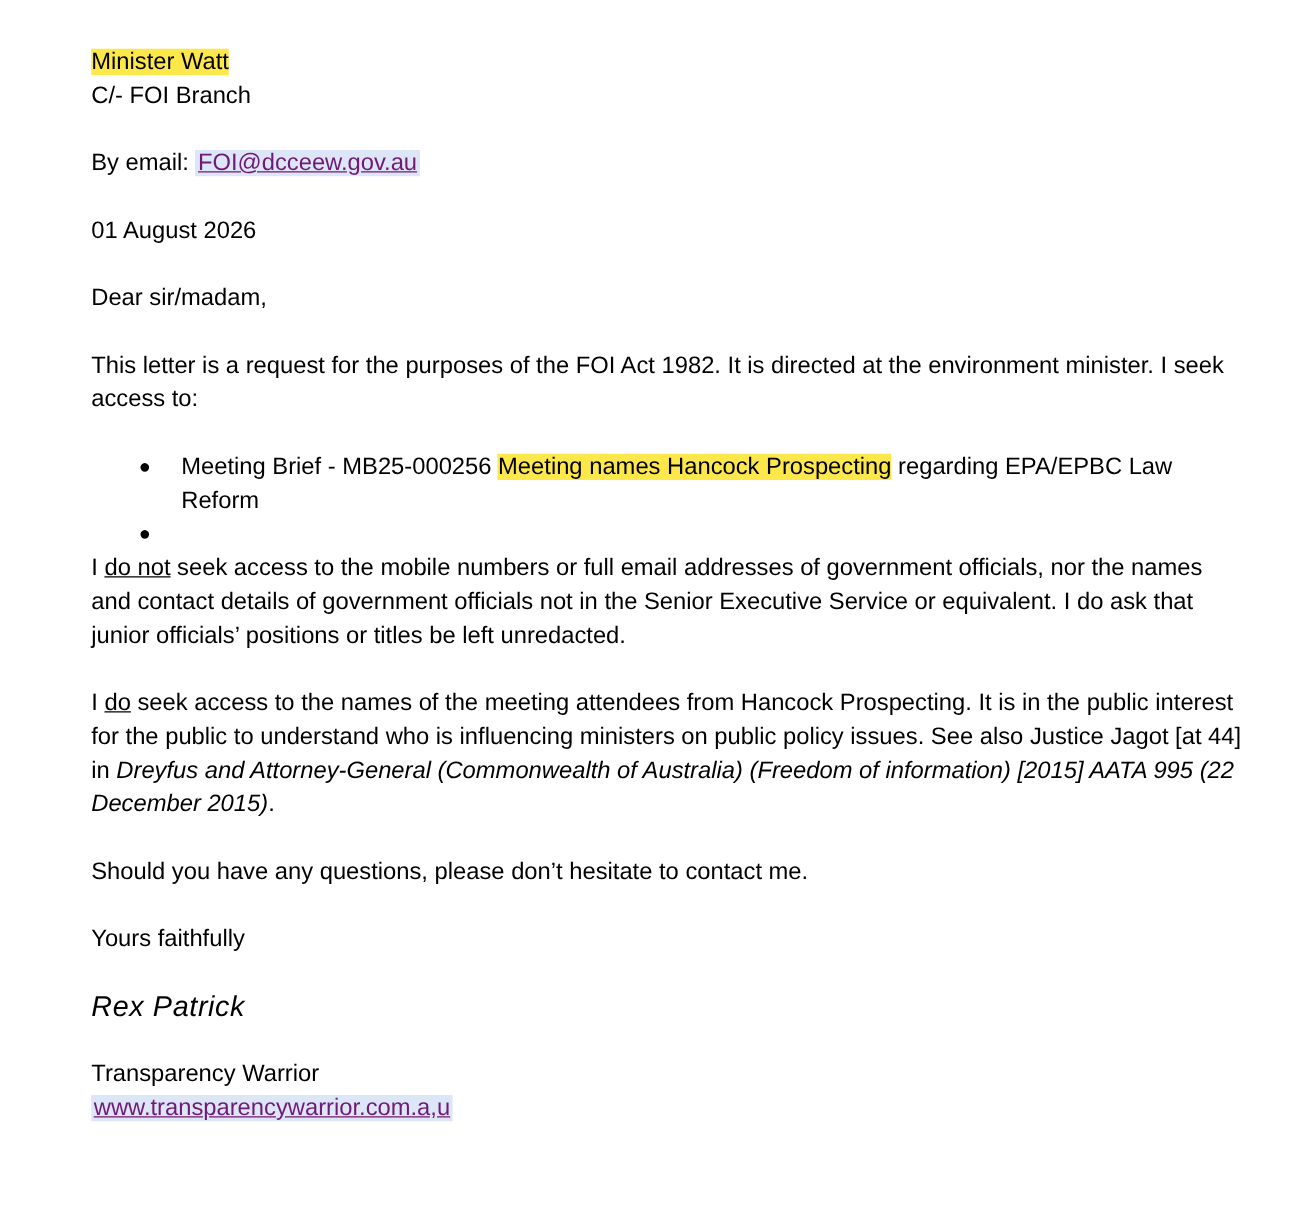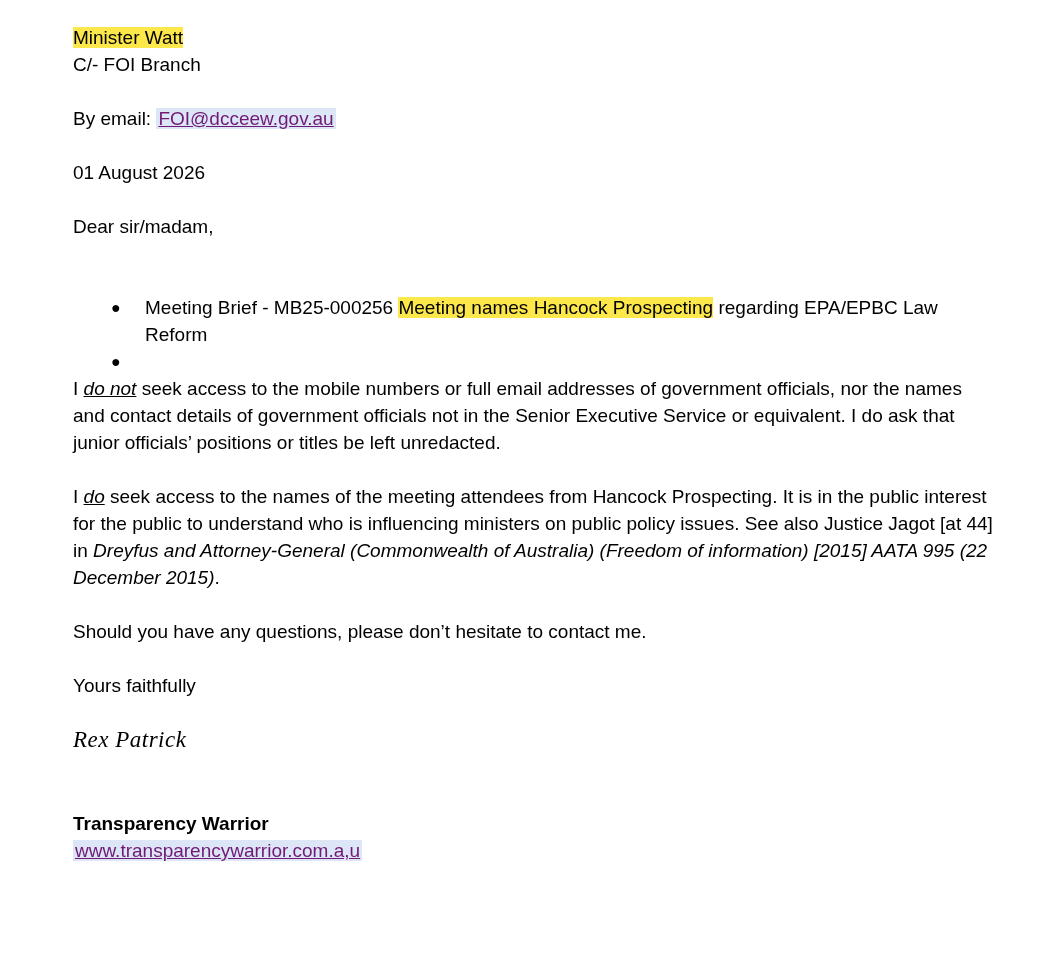--- a/index.html
+++ b/index.html
@@ -2,32 +2,32 @@
 <html><head>
 <meta charset="utf-8">
 <style>
   html, body { margin: 0; padding: 0; background: #ffffff; }
   body {
     width: 1050px; height: 968px; position: relative; overflow: hidden;
     font-family: "Liberation Sans", "DejaVu Sans", sans-serif;
     color: #000000;
     font-size: 19px;
   }
-  .page { position: absolute; left: 73px; top: 24px; width: 920px; }
+  .page { position: absolute; left: 73px; top: 36px; width: 920px; }
   .line { line-height: 27px; white-space: nowrap; }
   .para { line-height: 27px; margin: 0; }
   .gap { height: 27px; }
   .hl { background: #fde84b; }
   .link { color: #701a75; text-decoration: underline; background: #dce6f7; padding: 0 2px; }
-  .u { text-decoration: underline; font-style: italic; }
+  .u { text-decoration: underline; }
   .bullets { margin: 0; padding: 0; list-style: none; }
   .bullets li { position: relative; padding-left: 72px; line-height: 27px; }
   .bullets li .dot { position: absolute; left: 38px; top: 0; font-size: 16px; }
-  .sig { font-family: Liberation Serif, serif; font-style: italic; font-size: 23px; line-height: 27px; letter-spacing: 0.5px; }
-  .bold { font-weight: bold; margin-top: 30px; }
+  .sig { font-family: Liberation Sans, sans-serif; font-style: italic; font-size: 23px; line-height: 27px; letter-spacing: 0.5px; }
+  .bold { font-weight: normal; }
   .top-cut { position: absolute; left: 0; top: 0; width: 1050px; height: 4px; }
 </style>
 </head>
 <body>
 
 <div class="top-cut"></div>
 
 <div class="page">
 
   <div class="line"><span class="hl">Minister Watt</span></div>
@@ -38,20 +38,21 @@
     <span>By email: </span><span class="link">FOI@dcceew.gov.au</span>
   </div>
   <div class="gap"></div>
 
   <div class="line">01 August 2026</div>
   <div class="gap"></div>
 
   <div class="line">Dear sir/madam,</div>
   <div class="gap"></div>
 
+  <p class="para">This letter is a request for the purposes of the FOI Act 1982. It is directed at the environment minister. I seek access to:</p>
   <div class="gap"></div>
 
   <ul class="bullets">
     <li>
       <span class="dot">●</span>
       <span>Meeting Brief - MB25-000256 </span><span class="hl">Meeting names Hancock Prospecting</span><span> regarding EPA/EPBC Law Reform</span>
     </li>
     <li>
       <span class="dot">●</span>
     </li>

